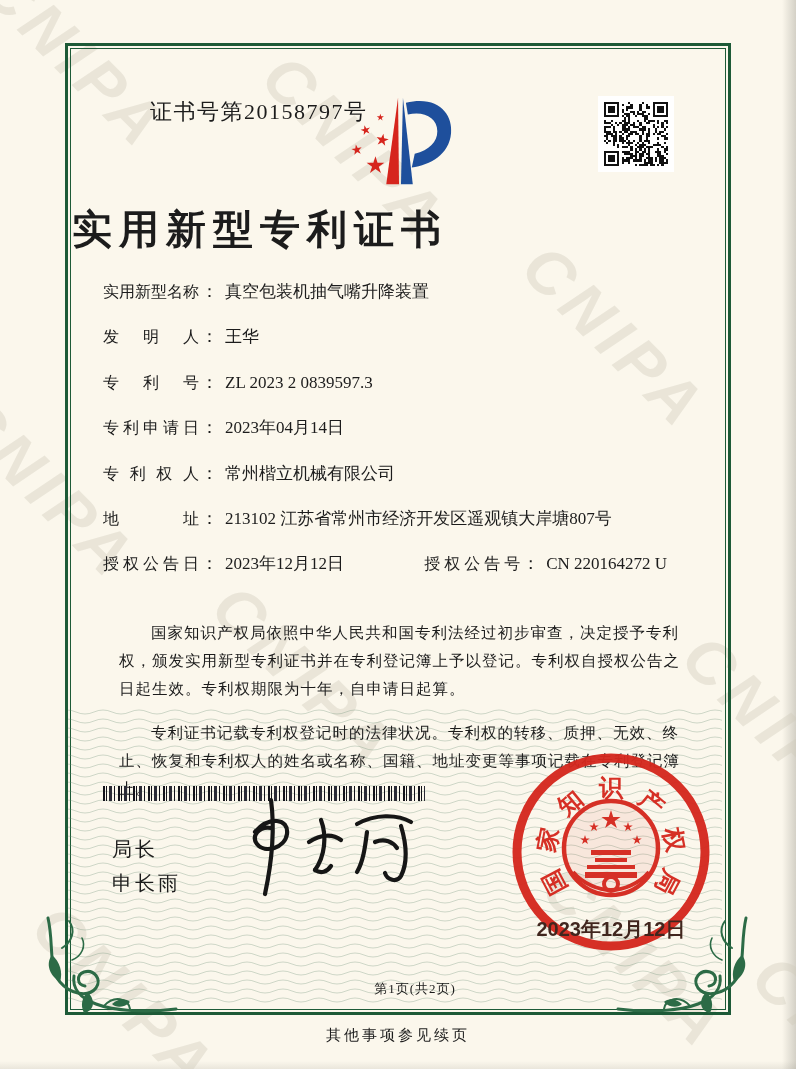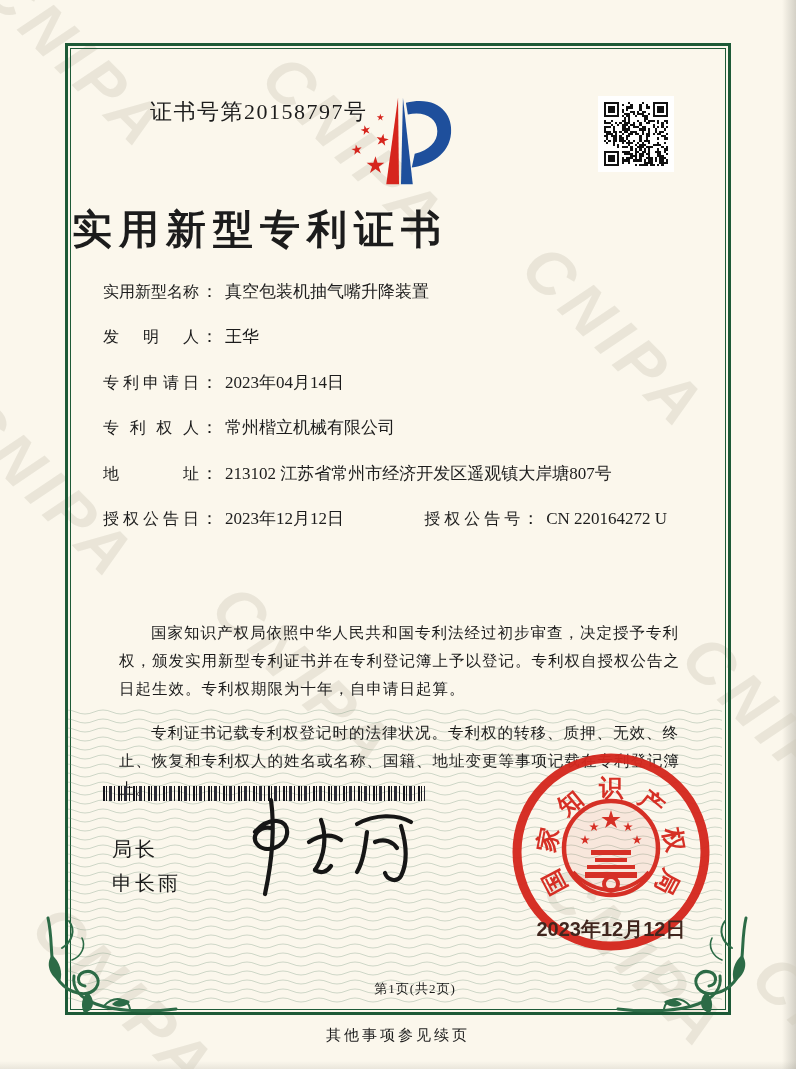--- a/index.html
+++ b/index.html
@@ -161,20 +161,23 @@
   <div class="title">实用新型专利证书</div>
 
   <div class="fields">
     <div class="frow">
       <span class="flabel">实用新型名称</span><span class="fcolon">：</span><span class="fvalue">真空包装机抽气嘴升降装置</span>
     </div>
     <div class="frow">
       <span class="flabel">发明人</span><span class="fcolon">：</span><span class="fvalue">王华</span>
     </div>
     <div class="frow">
+      <span class="flabel">专利号</span><span class="fcolon">：</span><span class="fvalue">ZL 2023 2 0839597.3</span>
+    </div>
+    <div class="frow">
       <span class="flabel">专利申请日</span><span class="fcolon">：</span><span class="fvalue">2023年04月14日</span>
     </div>
     <div class="frow">
       <span class="flabel">专利权人</span><span class="fcolon">：</span><span class="fvalue">常州楷立机械有限公司</span>
     </div>
     <div class="frow">
       <span class="flabel">地址</span><span class="fcolon">：</span><span class="fvalue">213102 江苏省常州市经济开发区遥观镇大岸塘807号</span>
     </div>
     <div class="frow">
       <span class="flabel">授权公告日</span><span class="fcolon">：</span><span class="fvalue">2023年12月12日</span>

